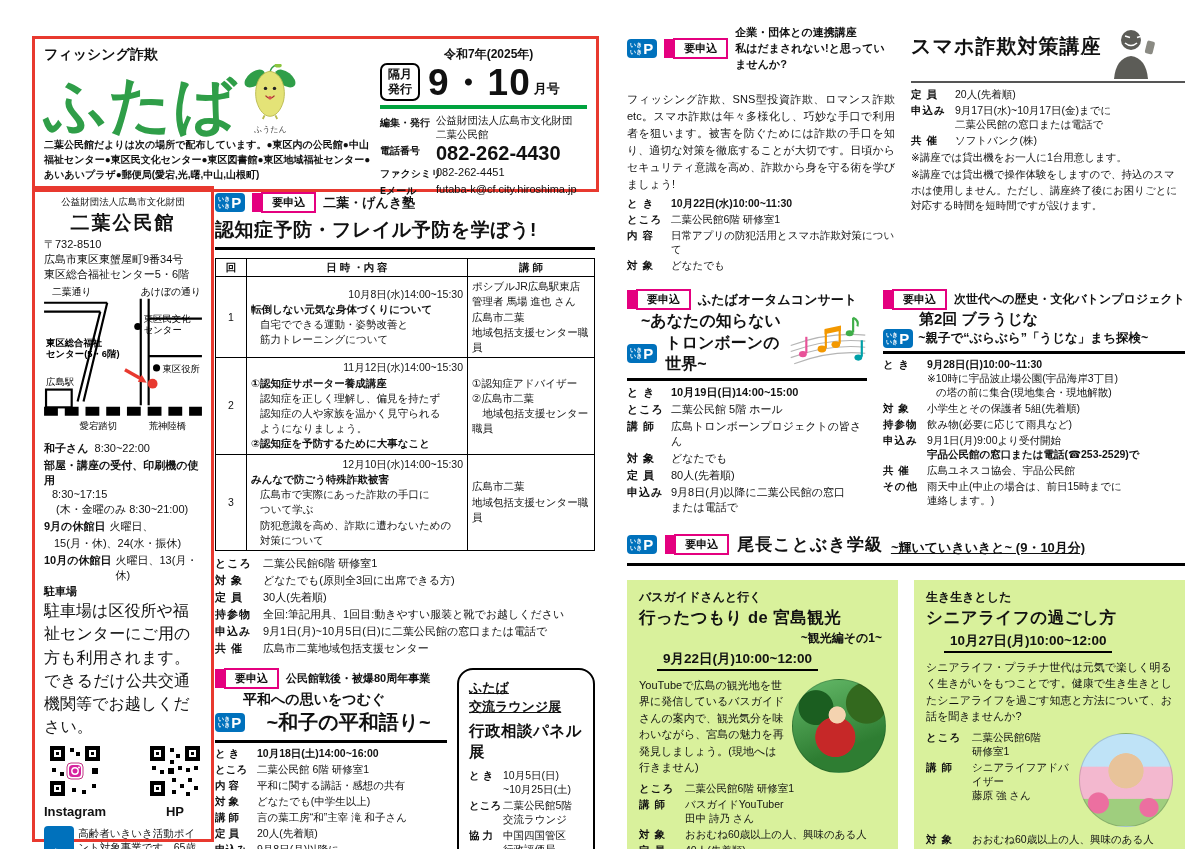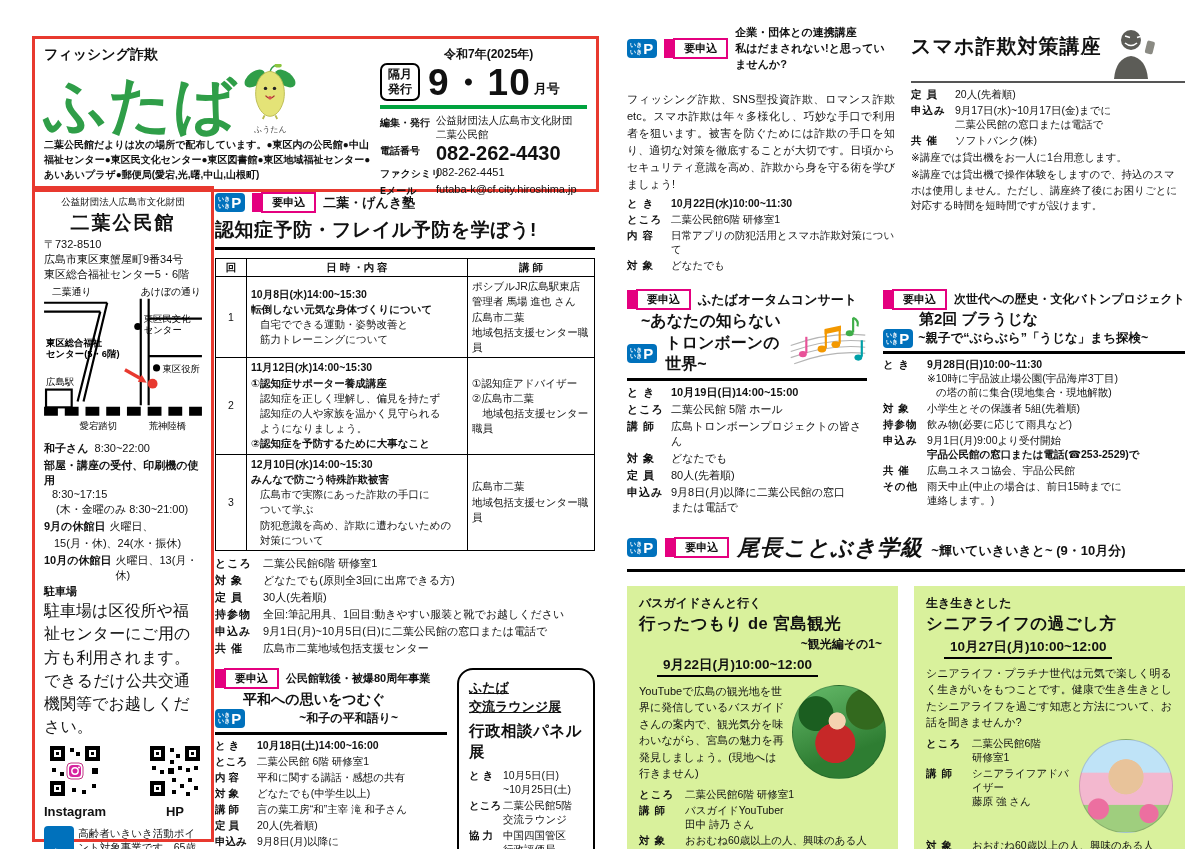--- a/index.html
+++ b/index.html
@@ -52,32 +52,32 @@
   
   #midcol{position:absolute;left:215px;top:192px;width:380px;}
   .headrow{display:flex;align-items:center;gap:7px;}
   .kick{font-size:13px;font-weight:bold;white-space:nowrap;}
   .sec-title{font-size:19px;font-weight:bold;letter-spacing:.5px;border-bottom:3px solid #000;padding:2px 0 4px;margin-top:2px;}
   table.genki{border-collapse:collapse;width:100%;margin-top:8px;font-size:10.5px;line-height:1.45;}
   table.genki th,table.genki td{border:1.5px solid #000;padding:2px 4px;vertical-align:middle;text-align:left;}
   table.genki th{text-align:center;font-weight:bold;padding:1px;}
   td.no{text-align:center!important;width:22px;}
   td.lect{width:118px;}
-  .cl-date{font-weight:bold;}
+  .cl-date{font-weight:normal;text-align:right;}
   .cl-t{font-weight:bold;}
   .cl-s{padding-left:9px;}
   .details{margin-top:5px;font-size:11px;}
   .details .lb{width:48px;letter-spacing:1px;}
   #mid-bottom{display:flex;margin-top:12px;gap:10px;}
   #peace{width:232px;}
   #peace .rows{font-size:10.5px;margin-top:4px;}
   #peace .lb{width:42px;}
   .peace-t1{font-size:14px;font-weight:bold;margin:2px 0 0 28px;}
   .peace-title2row{display:flex;align-items:center;gap:5px;border-bottom:3px solid #000;padding-bottom:4px;}
-  .peace-t2{font-size:12px;font-weight:bold;flex:1;}
+  .peace-t2{font-size:20px;font-weight:bold;flex:1;}
   #lounge{flex:1;border:2.5px solid #000;border-radius:16px;padding:8px 10px;font-size:10.5px;}
   .lounge-n{font-size:13px;font-weight:bold;text-decoration:underline;line-height:1.5;}
   .lounge-t{font-size:15.5px;font-weight:bold;margin:4px 0 6px;letter-spacing:.5px;}
   #lounge .lb{width:34px;}
   
   #rightpage{position:absolute;left:627px;top:25px;width:558px;}
   .two-col{display:flex;gap:16px;}
   .col-l{width:268px;}
   .col-r{flex:1;}
   .kick-s{font-size:11px;font-weight:bold;line-height:1.45;}
@@ -87,22 +87,22 @@
   .inforows{font-size:10.5px;}
   .inforows .lb{width:44px;letter-spacing:1px;}
   .notes{font-size:10.5px;line-height:1.5;margin-top:2px;}
   .notes div{margin-top:1px;}
   .concert-trow{display:flex;align-items:center;}
   .concert-t{font-size:16px;font-weight:bold;line-height:1.35;}
   .underlineblk{border-bottom:3px solid #000;padding-bottom:3px;}
   .bura-t1{font-size:15px;font-weight:bold;}
   .bura-t2{font-size:12.5px;font-weight:bold;}
   #kotobuki{display:flex;align-items:center;gap:8px;border-bottom:3.5px solid #000;padding:0 0 6px;margin-top:16px;}
-  .koto-title{font-size:22px;font-weight:bold;letter-spacing:1px;font-style:italic;}
-  .koto-sub{font-size:13px;font-weight:bold;padding-top:6px;}
+  .koto-title{font-size:17px;font-weight:bold;letter-spacing:1px;}
+  .koto-sub{font-size:13px;font-weight:bold;padding-top:6px;text-decoration:underline;}
   #greenboxes{display:flex;gap:16px;margin-top:14px;}
   .gbox{width:255px;background:#d9f19c;padding:9px 12px 12px;font-size:10.5px;}
   .gb-kick{font-size:12px;font-weight:bold;}
   .gb-title{font-size:16.5px;font-weight:bold;letter-spacing:.5px;margin-top:1px;}
   .gb-sub{font-size:12px;font-weight:bold;text-align:right;margin:1px 4px 0 0;}
   .gb-date{font-size:13.5px;font-weight:bold;border-bottom:2px solid #000;display:inline-block;padding:0 6px 1px;margin:3px 0 6px 18px;}
   .gb-body{font-size:11px;line-height:1.5;}
   .gb-rows{margin-top:6px;}
   .gb-rows .lb{width:46px;letter-spacing:1px;}
   .photo{float:right;width:92px;height:92px;border-radius:50%;margin:2px 0 4px 6px;border:1px solid rgba(0,0,0,.15);}

